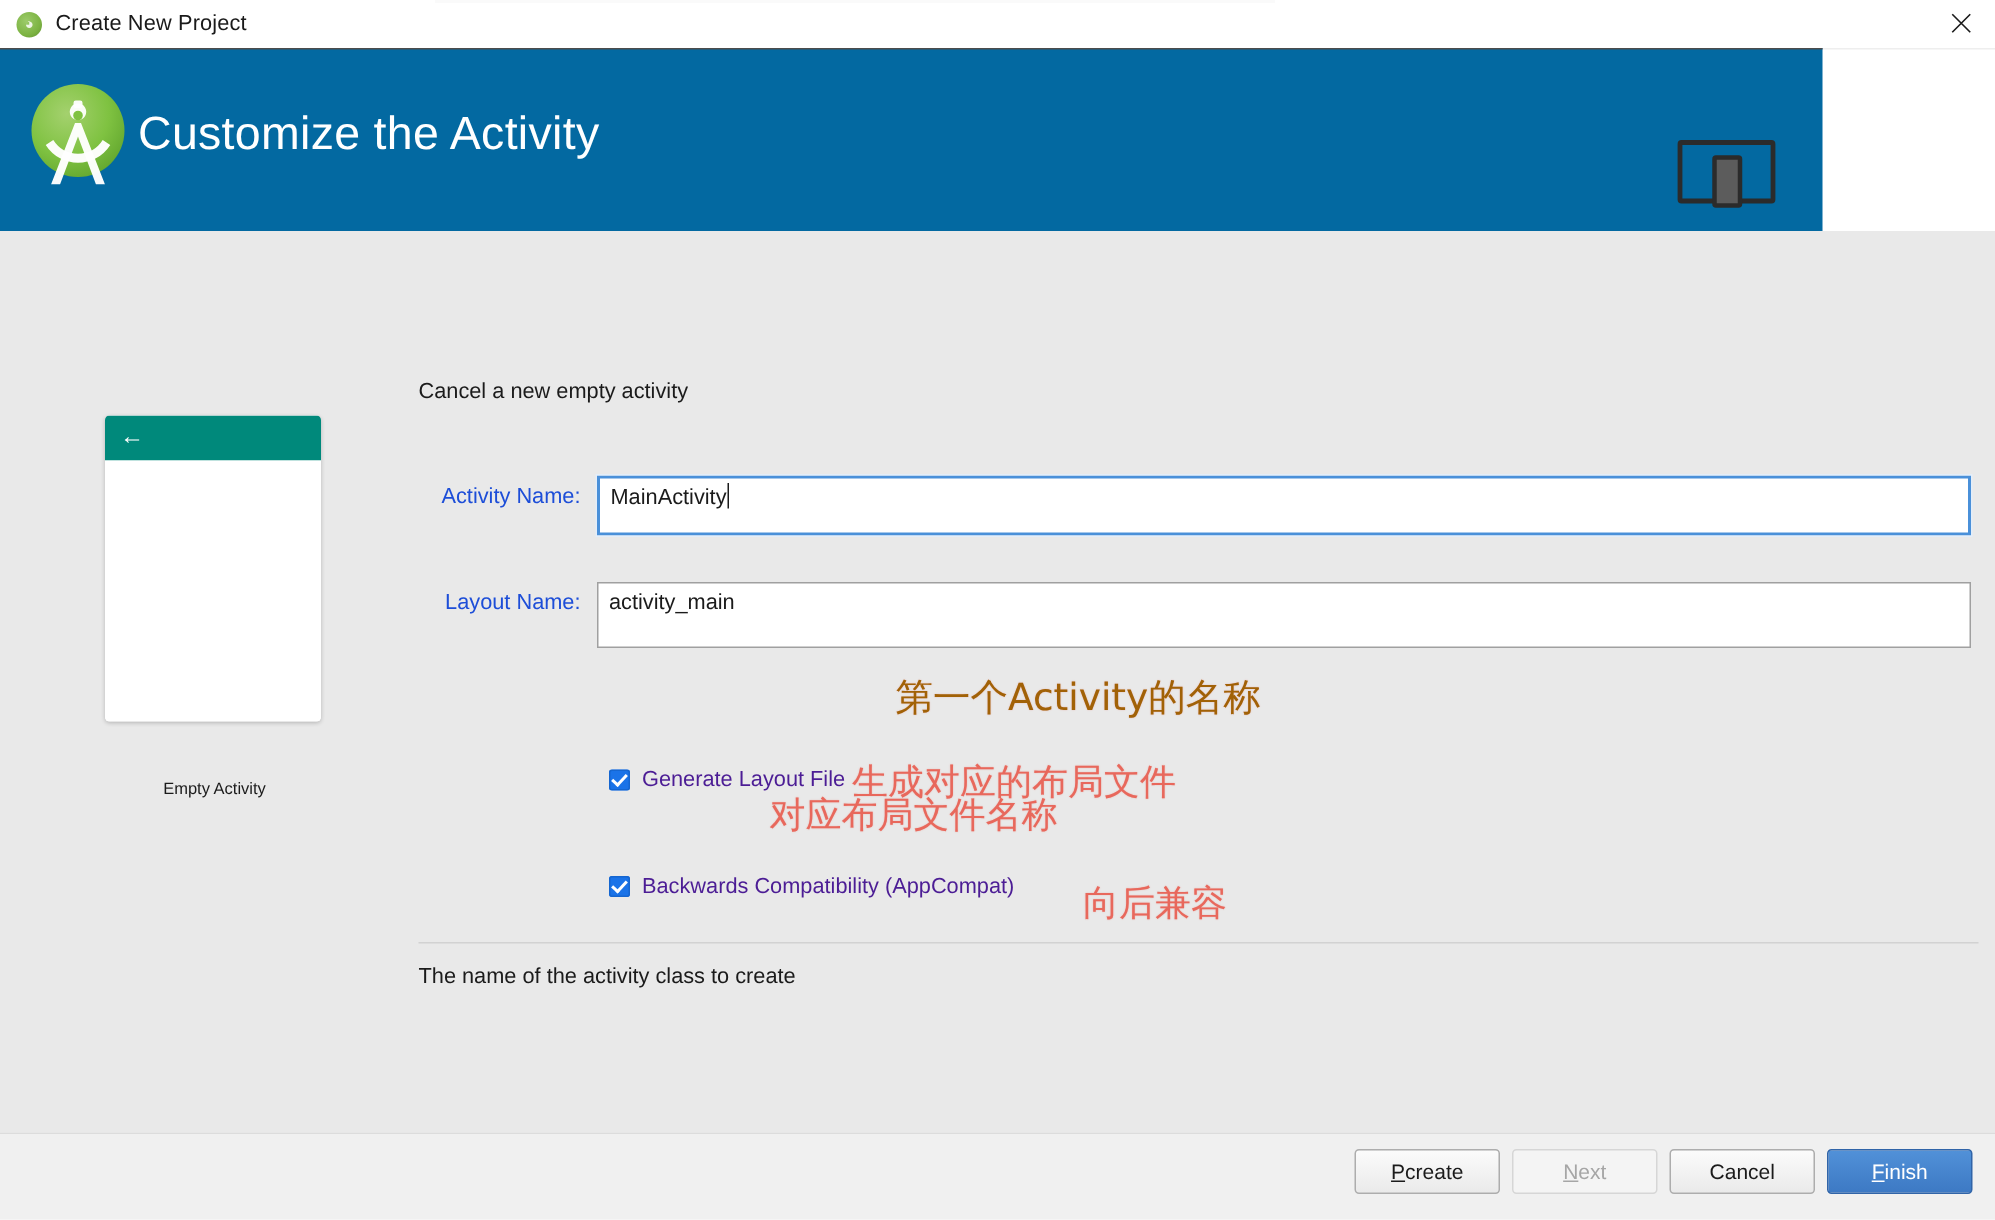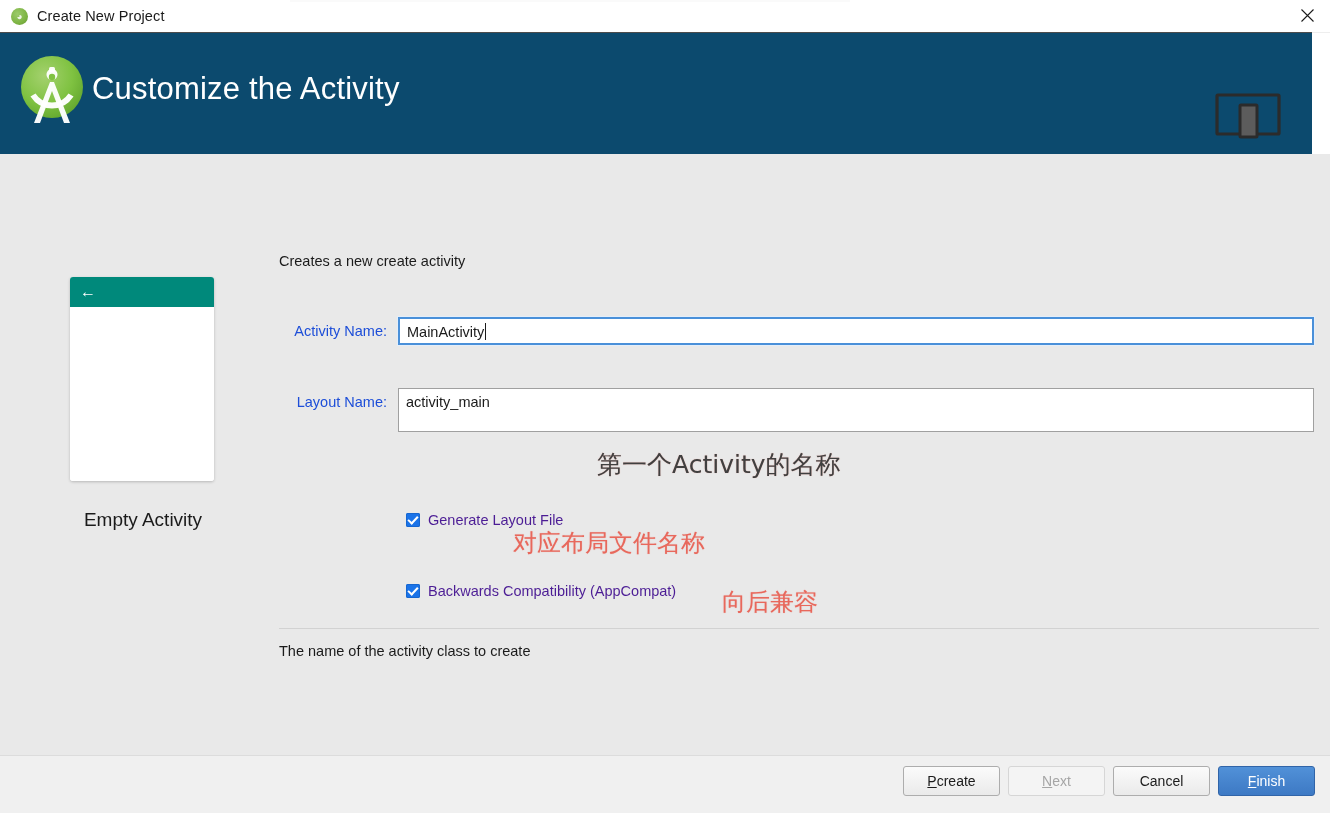--- a/index.html
+++ b/index.html
@@ -68,23 +68,23 @@
     display: flex;
     align-items: center;
     justify-content: center;
   }
   .close-btn svg { display: block; }
 
   
   .header {
     position: absolute;
     left: 0; top: 32px;
-    width: 1312px;
+    width: 1215px;
     height: 122px;
-    background: #0c4a6e;
+    background: #0369a1;
     border-top: 1px solid #4c4c4c;
   }
   .header-logo {
     position: absolute;
     left: 20px; top: 22px;
     width: 66px; height: 68px;
   }
   .header-title {
     position: absolute;
     left: 92px; top: 28px;
@@ -130,24 +130,24 @@
     align-items: center;
   }
   .preview-back {
     margin-left: 10px;
     color: #ffffff;
     font-size: 16px;
     line-height: 16px;
   }
   .preview-body { height: 174px; background: #fff; }
   .preview-label {
-    margin-top: 28px;
+    margin-top: 39px;
     width: 146px;
     text-align: center;
-    font-size: 19px;
+    font-size: 11px;
     color: #1b1b1b;
   }
 
   
   .form-desc {
     position: absolute;
     left: 279px; top: 99px;
     font-size: 14.5px;
     color: #1b1b1b;
   }
@@ -170,21 +170,21 @@
     background: #ffffff;
     font-family: "Liberation Sans", sans-serif;
     font-size: 14.5px;
     color: #1b1b1b;
     padding: 0 7px;
     line-height: 26px;
   }
   .input-activity {
     top: 163px;
     border: 2px solid #4a90d9;
-    height: 28px;
+    height: 40px;
     outline: 1px solid #e3eefa;
   }
   .input-layout {
     top: 234px;
     border: 1px solid #a0a0a0;
   }
   .caret {
     display: inline-block;
     width: 1px;
     height: 17px;
@@ -225,21 +225,21 @@
   }
 
   
   .annot {
     position: absolute;
     color: #e8685c;
     font-family: "DejaVu Sans", sans-serif;
     white-space: nowrap;
     text-shadow: 0 0 1px rgba(232,104,92,.45);
   }
-  .annot-1 { left: 597px; top: 294px; font-size: 25px; color: #404040; }
+  .annot-1 { left: 597px; top: 294px; font-size: 25px; color: #a16207; }
   .annot-2 { left: 568px; top: 351px; font-size: 24px; }
   .annot-3 { left: 513px; top: 373px; font-size: 24px; }
   .annot-4 { left: 722px; top: 432px; font-size: 24px; }
 
   
   .separator {
     position: absolute;
     left: 279px; top: 474px;
     width: 1040px;
     height: 1px;
@@ -344,39 +344,40 @@
   <div class="preview-wrap">
     <div class="preview-card">
       <div class="preview-appbar">
         <span class="preview-back">←</span>
       </div>
       <div class="preview-body"></div>
     </div>
     <div class="preview-label">Empty Activity</div>
   </div>
 
-  <div class="form-desc">Creates a new create activity</div>
+  <div class="form-desc">Cancel a new empty activity</div>
 
   <div class="row-label label-activity">Activity Name:</div>
   <div class="text-input input-activity"><span>MainActivity</span><span class="caret"></span></div>
 
   <div class="check-row check-gen">
     <span class="cbox"></span>
     <span class="check-label">Generate Layout File</span>
   </div>
 
   <div class="row-label label-layout">Layout Name:</div>
   <div class="text-input input-layout"><span>activity_main</span></div>
 
   <div class="check-row check-back">
     <span class="cbox"></span>
     <span class="check-label">Backwards Compatibility (AppCompat)</span>
   </div>
 
   <div class="annot annot-1">第一个Activity的名称</div>
+  <div class="annot annot-2">生成对应的布局文件</div>
   <div class="annot annot-3">对应布局文件名称</div>
   <div class="annot annot-4">向后兼容</div>
 
   <div class="separator"></div>
   <div class="help-text">The name of the activity class to create</div>
 </div>
 
 <div class="footer">
   <div class="btn btn-normal btn-prev">
       <span class="mnem">P</span>

